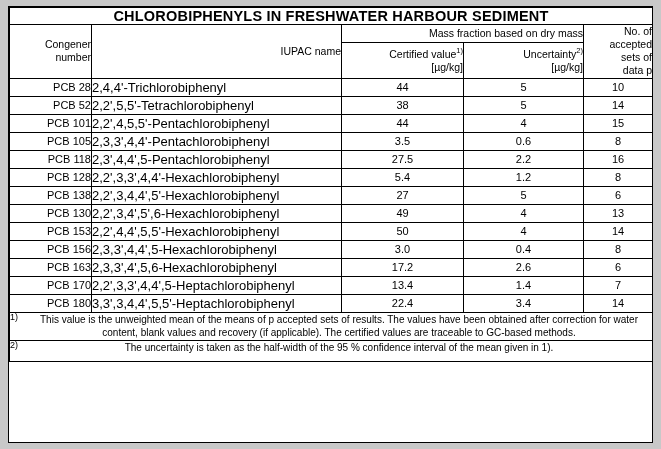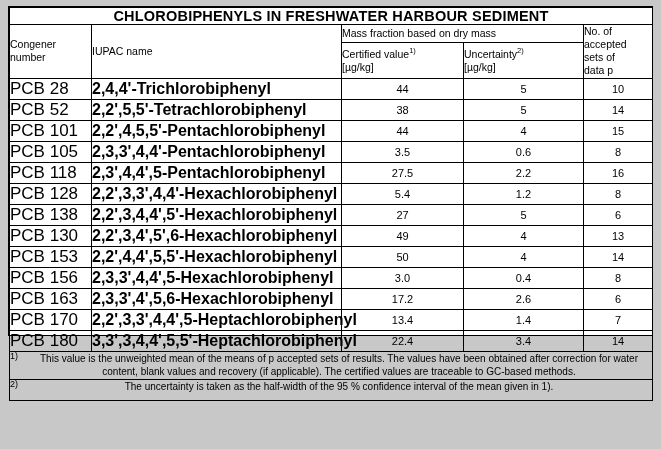--- a/index.html
+++ b/index.html
@@ -13,21 +13,21 @@
     font-family: "Liberation Sans", sans-serif;
     font-size: 11px;
     color: #000;
     overflow: hidden;
   }
   .sheet {
     position: absolute;
     left: 8px;
     top: 6px;
     width: 645px;
-    height: 330px;
+    height: 437px;
     background: #ffffff;
     border: 1px solid #000;
     box-sizing: border-box;
   }
   table.cert {
     border-collapse: collapse;
     width: 100%;
     table-layout: fixed;
   }
   table.cert td, table.cert th {
@@ -39,43 +39,43 @@
     text-align: center;
     font-weight: bold;
     font-size: 14.5px;
     letter-spacing: 0.2px;
     padding: 7px 0 8px 0;
     border-left: none;
     border-right: none;
     border-top: none;
   }
   .hdr {
-    text-align: left;
+    text-align: right;
     font-size: 10.5px;
     font-weight: normal;
     padding: 3px 2px;
     line-height: 1.25;
   }
   .hdr-left  { border-left: none; }
   .hdr-right { border-right: none; }
   .sup {
     font-size: 7.5px;
     vertical-align: super;
   }
   td.c-congener {
     padding: 2px 0 2px 7px;
-    font-size: 17px;
+    font-size: 11px;
     border-left: none;
     white-space: nowrap;
+    text-align: right;
   }
   td.c-name {
     padding: 2px 0 2px 7px;
-    font-size: 16px;
+    font-size: 13px;
     white-space: nowrap;
-    font-weight: bold;
   }
   td.c-num {
     text-align: center;
     font-size: 11px;
     padding: 2px 0;
   }
   td.c-last {
     border-right: none;
   }
   tr.data td { height: 17px; }

